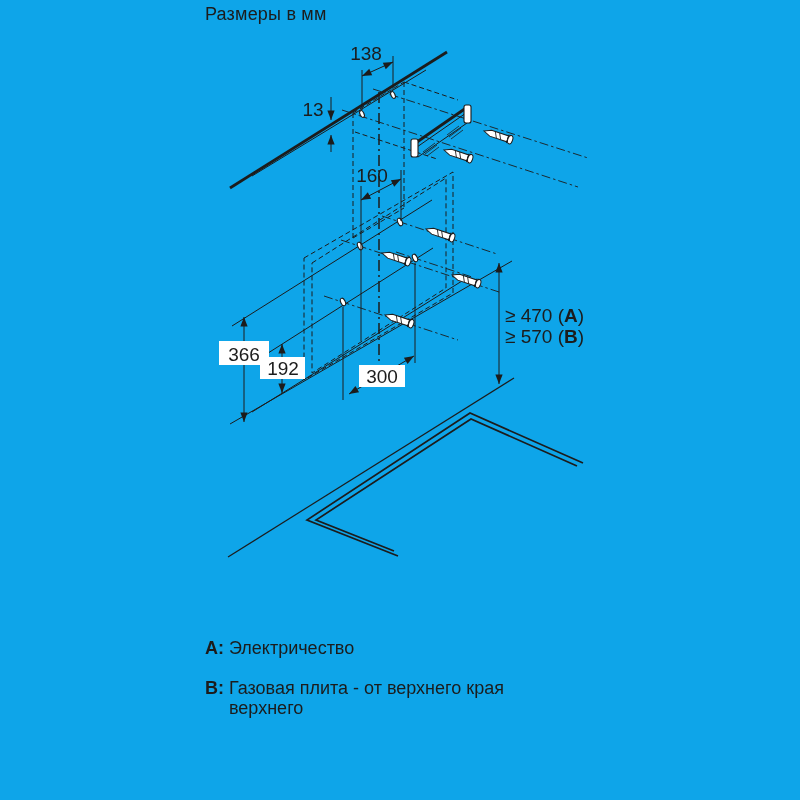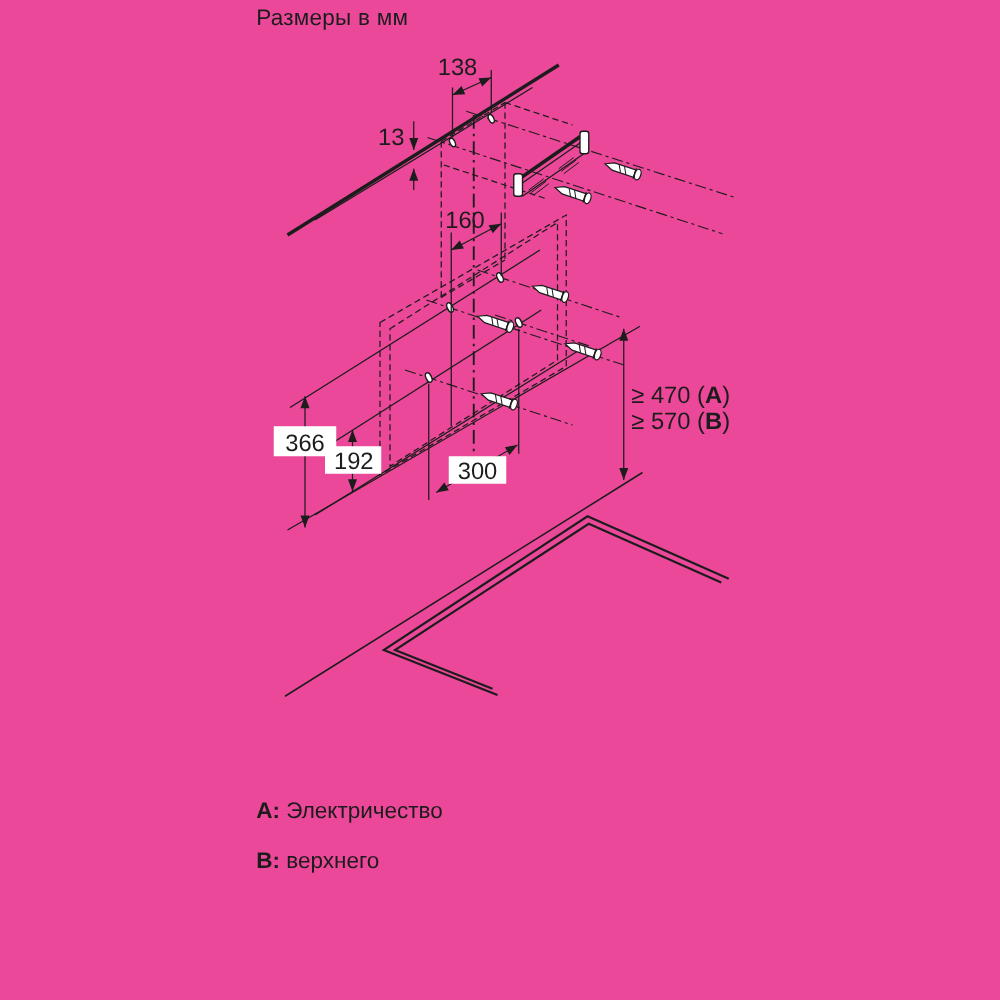--- a/index.html
+++ b/index.html
@@ -1,17 +1,17 @@
 <!DOCTYPE html>
 <html><head>
 <meta charset="utf-8">
 <style>
   html, body { margin: 0; padding: 0; background: #ffffff; }
   body { width: 800px; height: 800px; font-family: "Liberation Sans", sans-serif; color: #1c1c1c; }
-  .page { position: relative; width: 800px; height: 800px; background: #ec4899; overflow: hidden; }
+  .page { position: relative; width: 800px; height: 800px; background: #0ea5e9; overflow: hidden; }
   .title {
     position: absolute; left: 205px; top: 4px;
     font-size: 18px; letter-spacing: 0.2px; color: #1c1c1c;
   }
   svg.drawing { position: absolute; left: 0; top: 0; }
   svg.drawing text {
     font-family: "Liberation Sans", sans-serif;
     font-size: 19px; fill: #1c1c1c;
   }
   svg.drawing text.big { font-size: 19px; }
@@ -179,18 +179,19 @@
   <div class="legend">
     <div class="legend-row">
       <span class="legend-key">A:</span>
       <span class="legend-lines">
         <div>Электричество</div>
       </span>
     </div>
     <div class="legend-row">
       <span class="legend-key">B:</span>
       <span class="legend-lines">
+        <div>Газовая плита - от верхнего края</div>
         <div>верхнего</div>
       </span>
     </div>
   </div>
 
 </div>
 
 </body></html>

